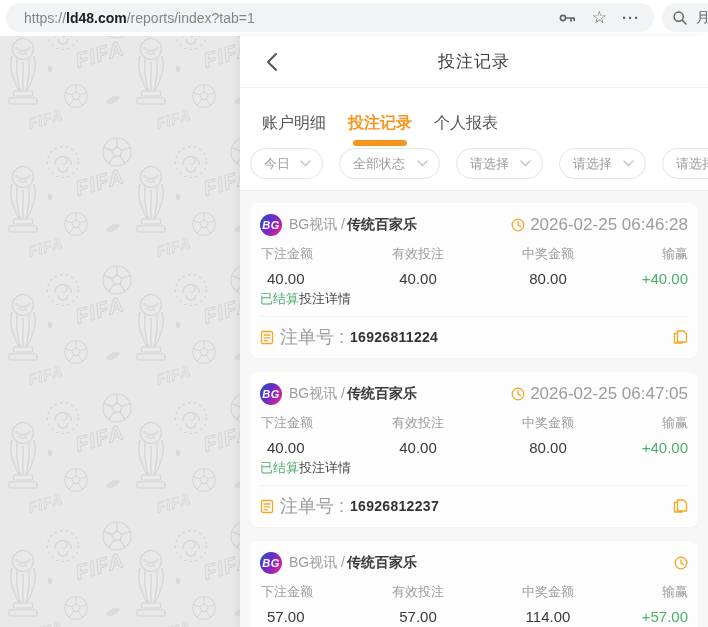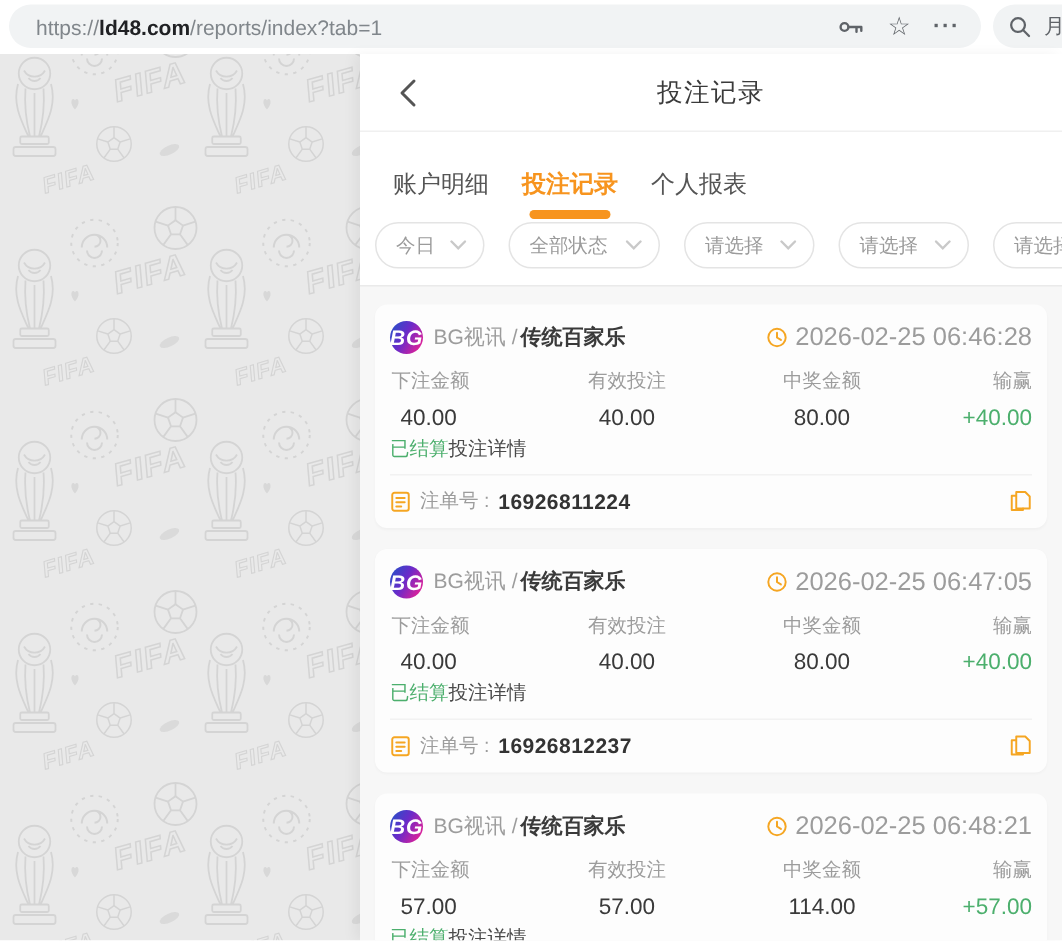--- a/index.html
+++ b/index.html
@@ -47,21 +47,21 @@
 
   .content { position:absolute; top:154px; left:0; width:468px; height:437px; background:#f7f7f7;
            border-top:1px solid #eaeaea; padding:12px 10px; overflow:hidden; }
 
   
   .card { background:#fdfdfd; border-radius:8px; padding:11px 10px 9px; margin-bottom:14px;
           box-shadow:0 1px 2px rgba(0,0,0,0.03); }
   .card-top { display:flex; align-items:center; margin-bottom:9px; }
   .bg-logo { width:22px; height:22px; border-radius:50%; margin-right:7px; flex:0 0 auto;
           background:linear-gradient(120deg,#2e4cc8 10%,#6a2bc9 45%,#d6219c 85%);
-          color:#fff; font-size:14px; font-weight:700; font-style:italic;
+          color:#fff; font-size:11px; font-weight:700; font-style:italic;
           display:flex; align-items:center; justify-content:center; letter-spacing:0.5px; }
   .provider { font-size:14px; color:#9c9c9c; margin-right:2px; }
   .game { font-size:14px; color:#3a3a3a; font-weight:700; }
   .time-info { margin-left:auto; display:flex; align-items:center; gap:5px; }
   .time-info span { font-size:17px; color:#9c9c9c; }
 
   .grid { display:grid; grid-template-columns:102px 112px 148px 1fr; align-items:center; }
   .grid > :nth-child(1) { text-align:left; padding-left:1px; }
   .grid > :nth-child(2) { text-align:center; }
   .grid > :nth-child(3) { text-align:center; }
@@ -71,21 +71,21 @@
   .values > :nth-child(1) { padding-left:7px; }
   .profit { color:#4caf6d; }
 
   .status-row { display:flex; justify-content:flex-start; align-items:center; margin-top:3px; }
   .status { font-size:13px; color:#4caf6d; }
   .detail-link { font-size:13px; color:#4a4a4a; cursor:pointer; }
 
   .order-row { display:flex; justify-content:space-between; align-items:center;
           margin-top:8px; padding-top:8px; border-top:1px solid #f2f2f2; }
   .order-left { display:flex; align-items:center; gap:6px; }
-  .order-label { font-size:13px; color:#9c9c9c; }
+  .order-label { font-size:18px; color:#9c9c9c; }
   .order-no { font-size:14px; color:#333; font-weight:700; letter-spacing:0.3px; }
   .copy-btn { cursor:pointer; display:flex; }
 </style>
 </head>
 <body>
 
 <div class="toolbar">
   <div class="omnibox">
     <div class="url"><span>https://</span><span class="domain">ld48.com</span><span>/reports/index?tab=1</span></div>
     <div class="omni-icons">
@@ -319,21 +319,20 @@
     <div class="card">
       <div class="card-top">
         <span class="bg-logo">BG</span>
         <span class="provider">BG视讯 /</span>
         <span class="game">传统百家乐</span>
         <div class="time-info">
           <svg width="14" height="14" viewBox="0 0 14 14" fill="none" stroke="#f5a623" stroke-width="1.3" stroke-linecap="round">
               <circle cx="7" cy="7" r="5.8"></circle>
               <path d="M7 3.8 V7 L9.6 8.6"></path>
             </svg>
-          <span>2026-02-25 06:48:21</span>
         </div>
       </div>
       <div class="grid labels">
         <span>下注金额</span>
         <span>有效投注</span>
         <span>中奖金额</span>
         <span>输赢</span>
       </div>
       <div class="grid values">
         <span>57.00</span>

